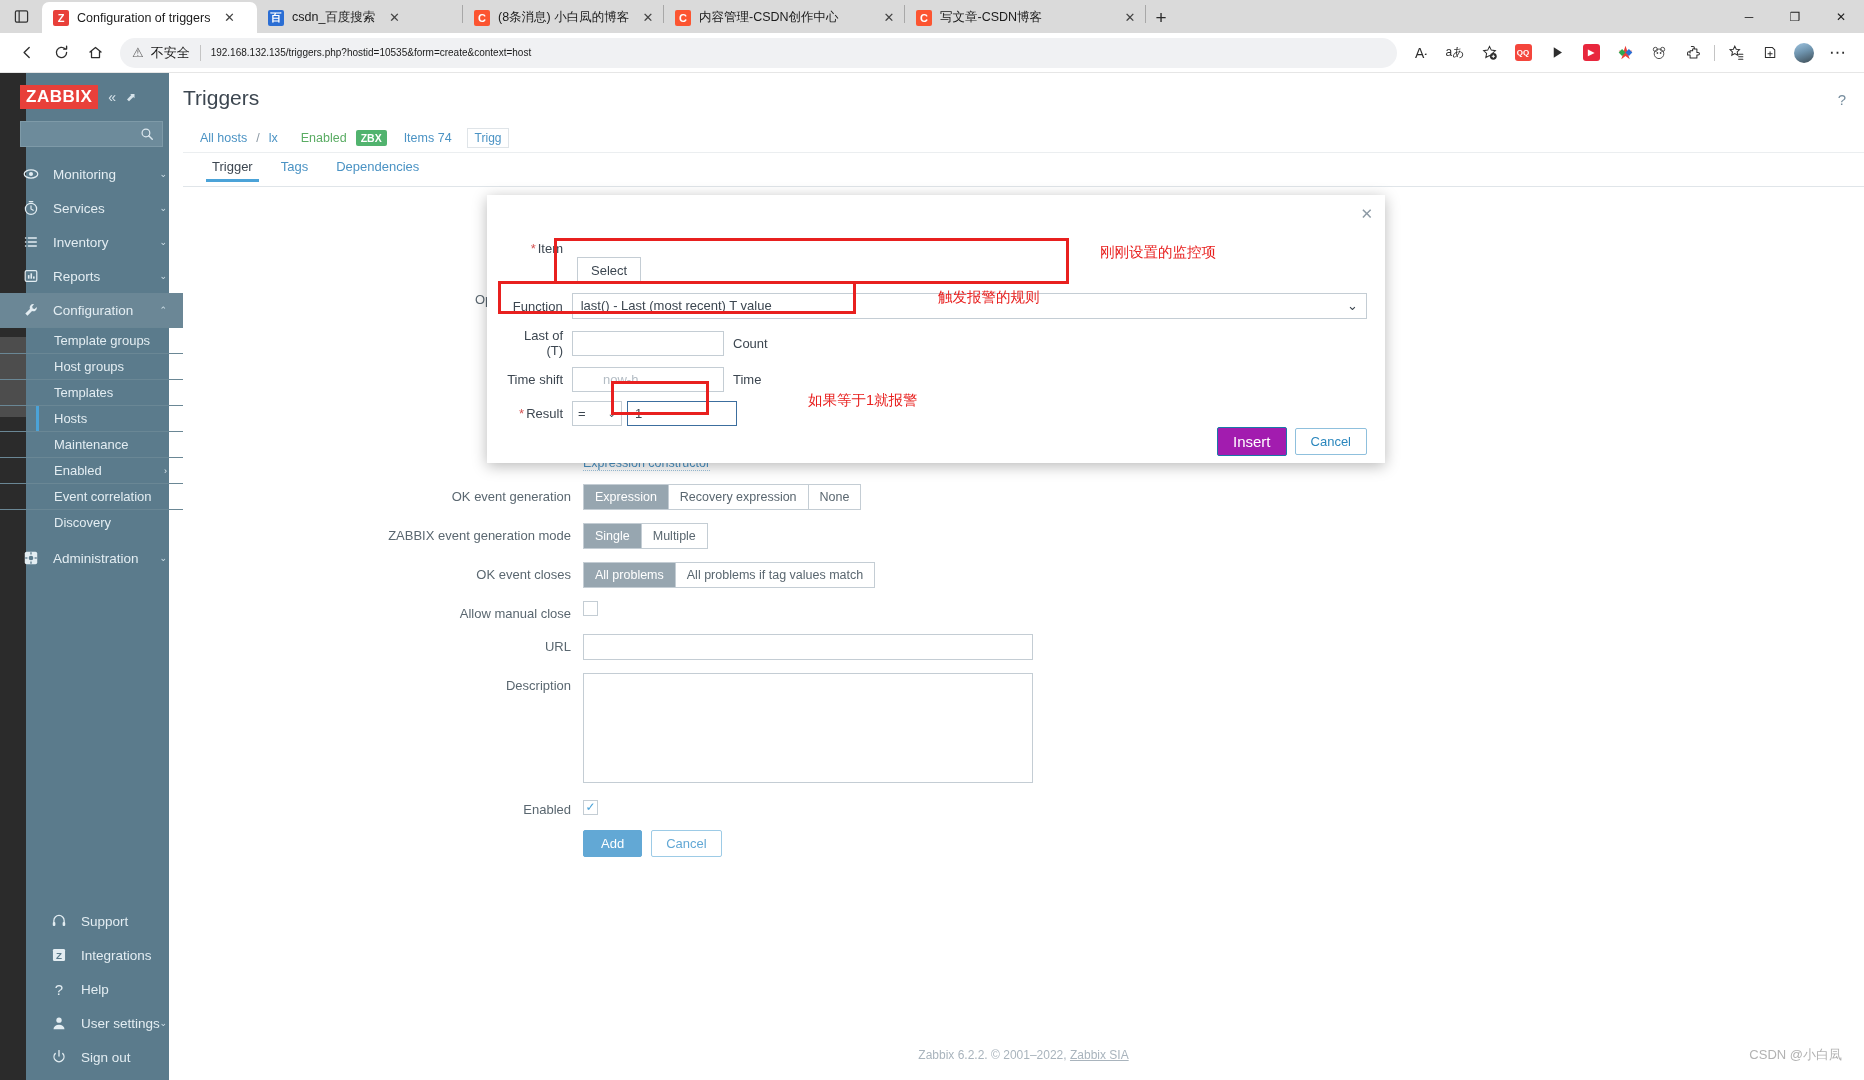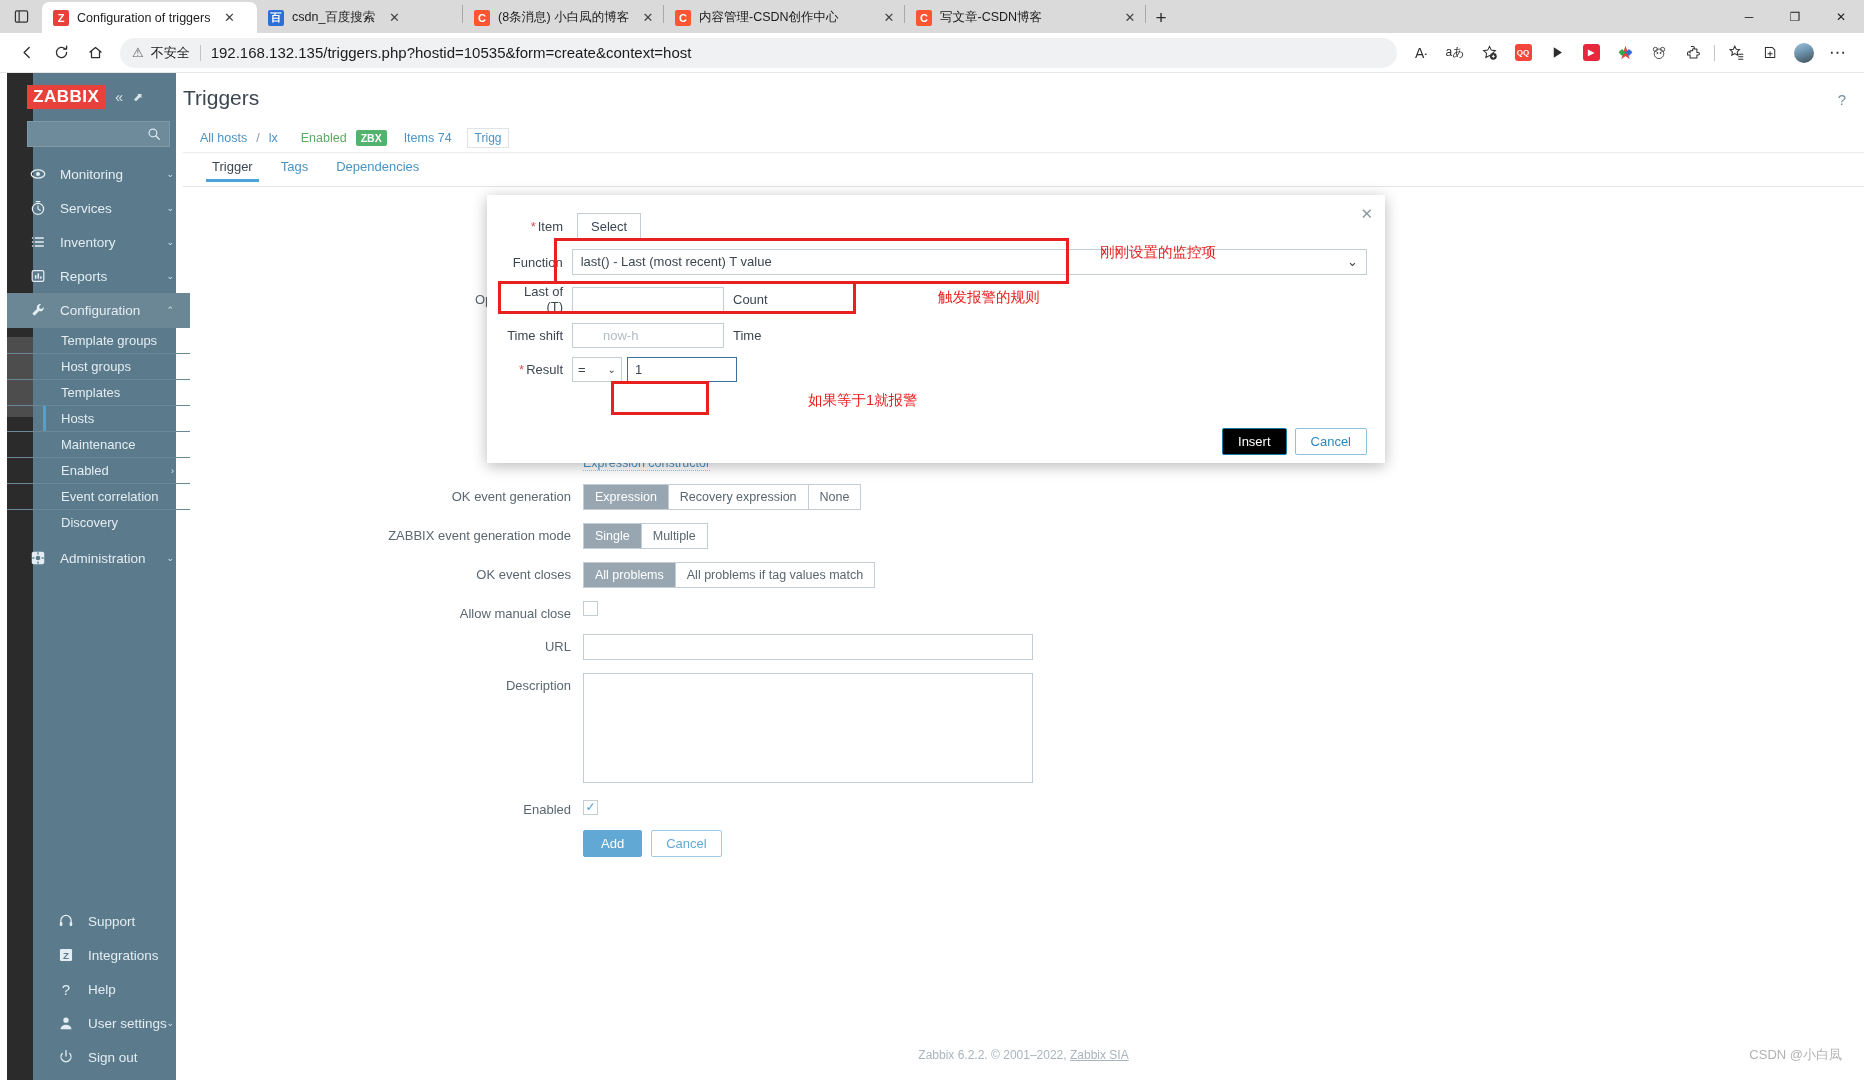--- a/index.html
+++ b/index.html
@@ -62,38 +62,38 @@
   }
   .nav-btn svg { width: 17px; height: 17px; }
   .addressbar {
     flex: 1; height: 30px; background: #f0f1f3; border-radius: 15px;
     display: flex; align-items: center; padding: 0 12px; margin: 0 8px;
     font-size: 13.5px; color: #1b1b1b; gap: 7px;
   }
   .warn-icon { color: #5c5c5c; font-size: 13px; }
   .insecure-label { color: #1b1b1b; font-size: 13px; }
   .addr-sep { width: 1px; height: 16px; background: #c4c4c4; margin: 0 3px; }
-  .addr-url { color: #1b1b1b; font-size: 15px; }
+  .addr-url { color: #1b1b1b; font-size: 10px; }
   .toolbar-icons { display: flex; align-items: center; gap: 2px; }
   .tb-icon {
     width: 32px; height: 30px; display:flex; align-items:center; justify-content:center;
     font-size: 14px; color: #2e2e2e;
   }
   .icon-sq { width: 17px; height: 17px; border-radius: 3px; display:flex;align-items:center;justify-content:center;
              font-size: 8px; color:#fff; font-weight:bold;}
   .avatar-circle {
     width: 20px; height: 20px; border-radius: 50%;
     background: linear-gradient(160deg,#9ec4e0 0%,#6e93ad 45%,#3c4a52 100%);
   }
 
   
   .app { position: absolute; top: 73px; left: 0; width: 1864px; height: 1007px; background: #fff; }
 
   .sidebar {
-    position: absolute; left: 7px; top: 0; width: 169px; height: 1007px;
+    position: absolute; left: 0; top: 0; width: 169px; height: 1007px;
     background: #5b7b8c; display: flex; flex-direction: column;
   }
   .sidebar-dark-strip {
     position:absolute; left:0; top:0; width:26px; height:1007px; background:#2b2b2b;
   }
   .sb-dark2 { position:absolute; left:0; top:264px; width:26px; height:80px; background:#4d4d4d; }
   .sidebar-inner { position: relative; z-index: 2; width: 183px; }
   .sb-logo-row {
     height: 48px; display: flex; align-items: center; padding-left: 20px; gap: 10px;
   }
@@ -220,21 +220,21 @@
   }
   .dlg-body { padding: 18px 18px 0 18px; position: relative; }
   .drow { display: flex; align-items: center; margin-bottom: 9px; }
   .dlabel { width: 67px; text-align: right; padding-right: 9px; font-size: 13px; color: #3c4650; }
   .d-item-input {
     width: 452px; height: 27px; background: #eceff1; border: 1px solid #c4cdd4;
     font-size: 13px; color: #3c4650; padding: 0 8px; line-height: 25px;
   }
   .d-select-btn {
     height: 27px; border: 1px solid #c4cdd4; background: #fff; font-size: 13px;
-    color: #3c4650; padding: 0 13px; margin-left: 5px; line-height: 25px;
+    color: #3c4650; padding: 0 13px; margin-left: 5px; line-height: 25px; margin-top: 44px;
   }
   .d-func-select {
     width: 800px; height: 26px; border: 1px solid #c4cdd4; background: #fff;
     font-size: 13px; color: #3c4650; padding: 0 8px; line-height: 24px;
     display:flex; align-items:center; justify-content:space-between;
   }
   .d-inp { width: 152px; height: 25px; border: 1px solid #c4cdd4; background:#fff;
            font-size: 13px; color:#3c4650; padding: 0 7px; line-height: 23px;}
   .d-inp.ph { color:#b3bcc4;padding-left:30px; }
   .d-suffix { font-size: 13px; color: #3c4650; margin-left: 9px; }
@@ -243,22 +243,22 @@
     color:#3c4650; padding: 0 5px; display:flex; align-items:center; justify-content:space-between;
   }
   .d-result-inp {
     width: 110px; height: 25px; border: 1px solid #3c6e9e; background:#fff;
     font-size: 13px; color:#3c4650; padding: 0 7px; margin-left: 5px; line-height:23px;
   }
   .dlg-foot {
     position: absolute; left: 0; right: 0; bottom: 0; height: 44px;
     display: flex; align-items: center; justify-content: flex-end; gap: 8px; padding-right: 18px;
   }
-  .dbtn-insert { background:#000000; color:#fff; border:1px solid #1979a8; border-radius:2px;
-                 font-size:13px; padding: 5px 15px; }
+  .dbtn-insert { background:#a21caf; color:#fff; border:1px solid #1979a8; border-radius:2px;
+                 font-size:15px; padding: 5px 15px; }
   .dbtn-cancel { background:#fff; color:#2b87bd; border:1px solid #8fc0dd; border-radius:2px;
                  font-size:13px; padding: 5px 15px; }
 
   
   .redbox { position: absolute; border: 3px solid #e8201f; pointer-events: none; z-index: 60; }
   .annot { position: absolute; color: #e8201f; font-size: 14.5px; z-index: 60; white-space: nowrap; }
 </style>
 </head>
 <body>
 

